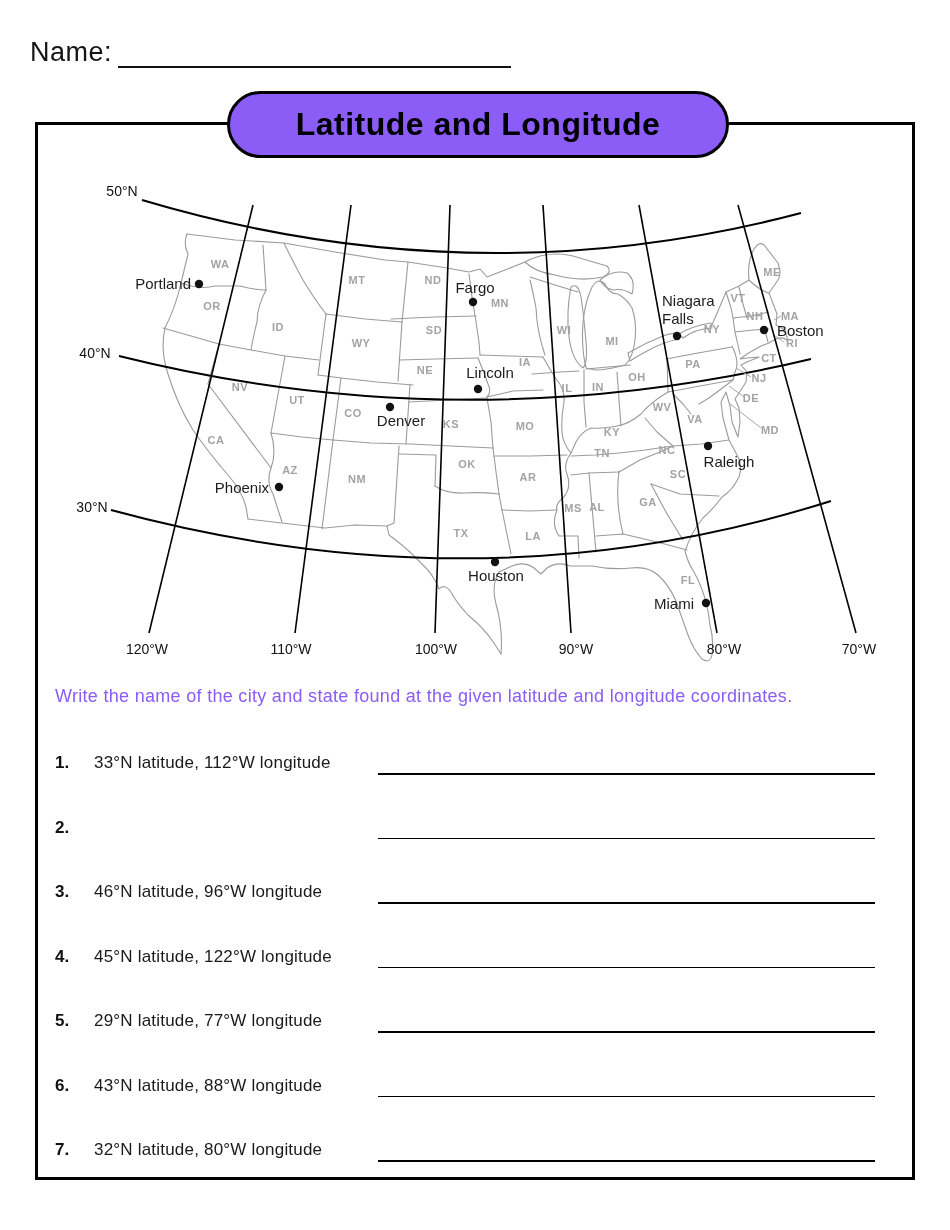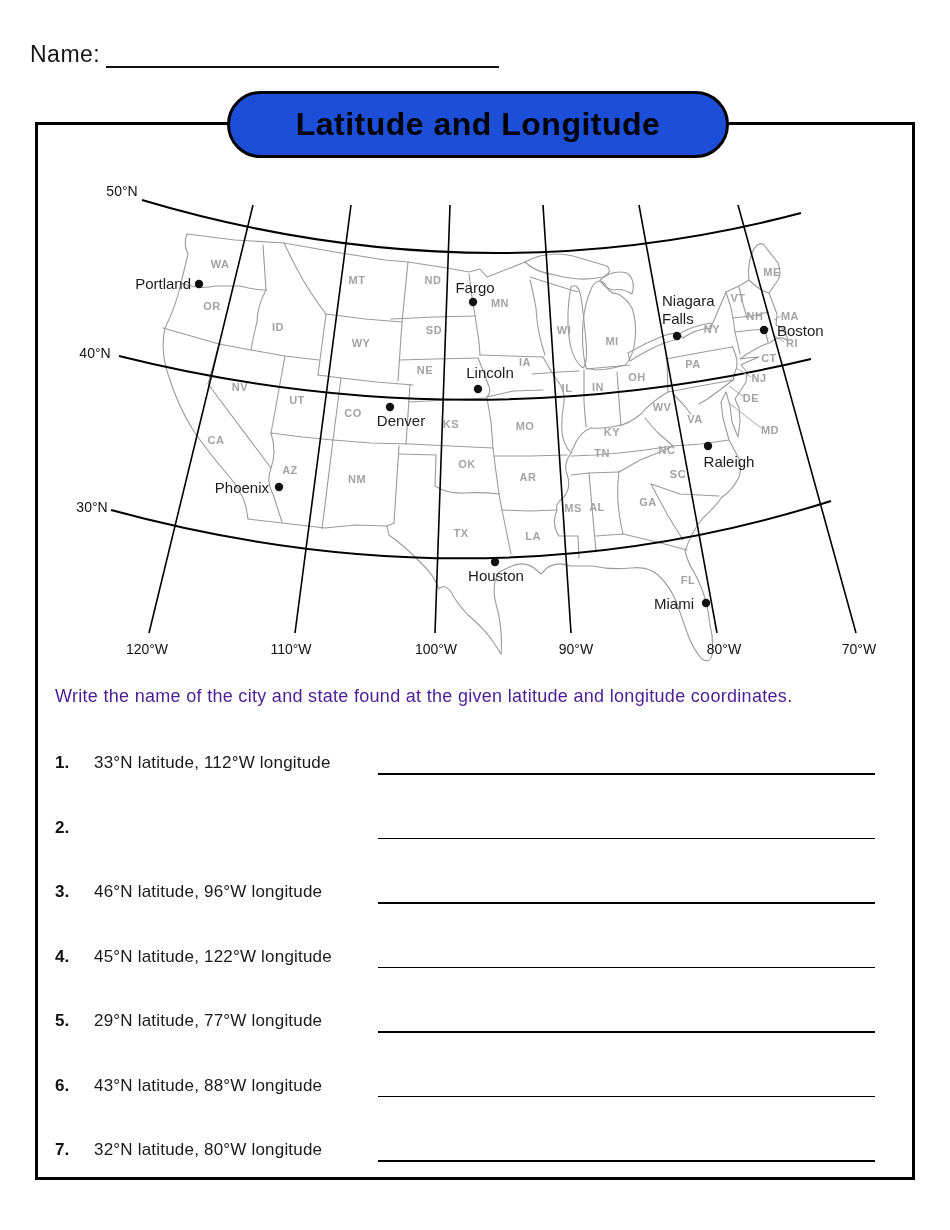--- a/index.html
+++ b/index.html
@@ -1,49 +1,49 @@
 <!DOCTYPE html>
 <html><head>
 <meta charset="utf-8">
 <style>
   html,body{margin:0;padding:0;background:#ffffff;}
   .page{position:relative;width:950px;height:1230px;background:#fff;
         font-family:"Liberation Sans",sans-serif;color:#111;overflow:hidden;}
 
   
   .name-row{position:absolute;left:30px;top:36px;white-space:nowrap;}
-  .name-label{font-size:23px;color:#151515;letter-spacing:0.5px;}
+  .name-label{font-size:27px;color:#151515;letter-spacing:0.5px;}
   .name-line{display:inline-block;width:393px;height:30px;margin-left:6px;
              border-bottom:2px solid #111;vertical-align:bottom;}
 
   
   .sheet-box{position:absolute;left:35px;top:122px;width:880px;height:1058px;
              border:3px solid #000;box-sizing:border-box;}
 
   
   .title-pill{position:absolute;left:227px;top:91px;width:502px;height:67px;
-              background:#1d4ed8;border:3px solid #000;border-radius:36px;
+              background:#8b5cf6;border:3px solid #000;border-radius:36px;
               box-sizing:border-box;display:flex;align-items:center;justify-content:center;}
   .title-pill span{font-size:32px;font-weight:bold;letter-spacing:0.5px;color:#000;}
 
   
   #map-svg{position:absolute;left:35px;top:122px;width:880px;height:545px;}
   #geo-layer path{stroke:#9b9b9b;stroke-width:1.1;fill:none;stroke-linejoin:round;stroke-linecap:round;}
   #grid-layer line{stroke:#000;stroke-width:1.6;}
   #grid-layer path{stroke:#000;stroke-width:2;fill:none;}
   .coord-label{font-family:"Liberation Sans",sans-serif;font-size:14px;fill:#111;}
   #state-layer text{font-family:"Liberation Sans",sans-serif;font-size:11px;font-weight:bold;
                     fill:#a3a3a3;letter-spacing:0.5px;}
   #leader-layer line{stroke:#a8a8a8;stroke-width:1;}
   #city-layer circle{fill:#111;}
   .city-label{font-family:"Liberation Sans",sans-serif;font-size:15px;fill:#1c1c1c;}
 
   
   .instruction{position:absolute;left:55px;top:686px;width:845px;margin:0;
-               font-size:18px;letter-spacing:0.3px;color:#4c1d95;}
+               font-size:18px;letter-spacing:0.3px;color:#8b5cf6;}
 
   
   .q-row{position:absolute;left:55px;width:820px;height:30px;line-height:22px;}
   .q-num{position:absolute;left:0;font-size:17px;font-weight:bold;color:#111;}
   .q-text{position:absolute;left:39px;font-size:17px;letter-spacing:0.2px;color:#1a1a1a;white-space:nowrap;}
   .answer-line{position:absolute;left:323px;right:0;top:21px;height:0;}
   .answer-line.thick{border-bottom:2.5px solid #000;}
   .answer-line.thin{border-bottom:1.3px solid #000;}
 
   

